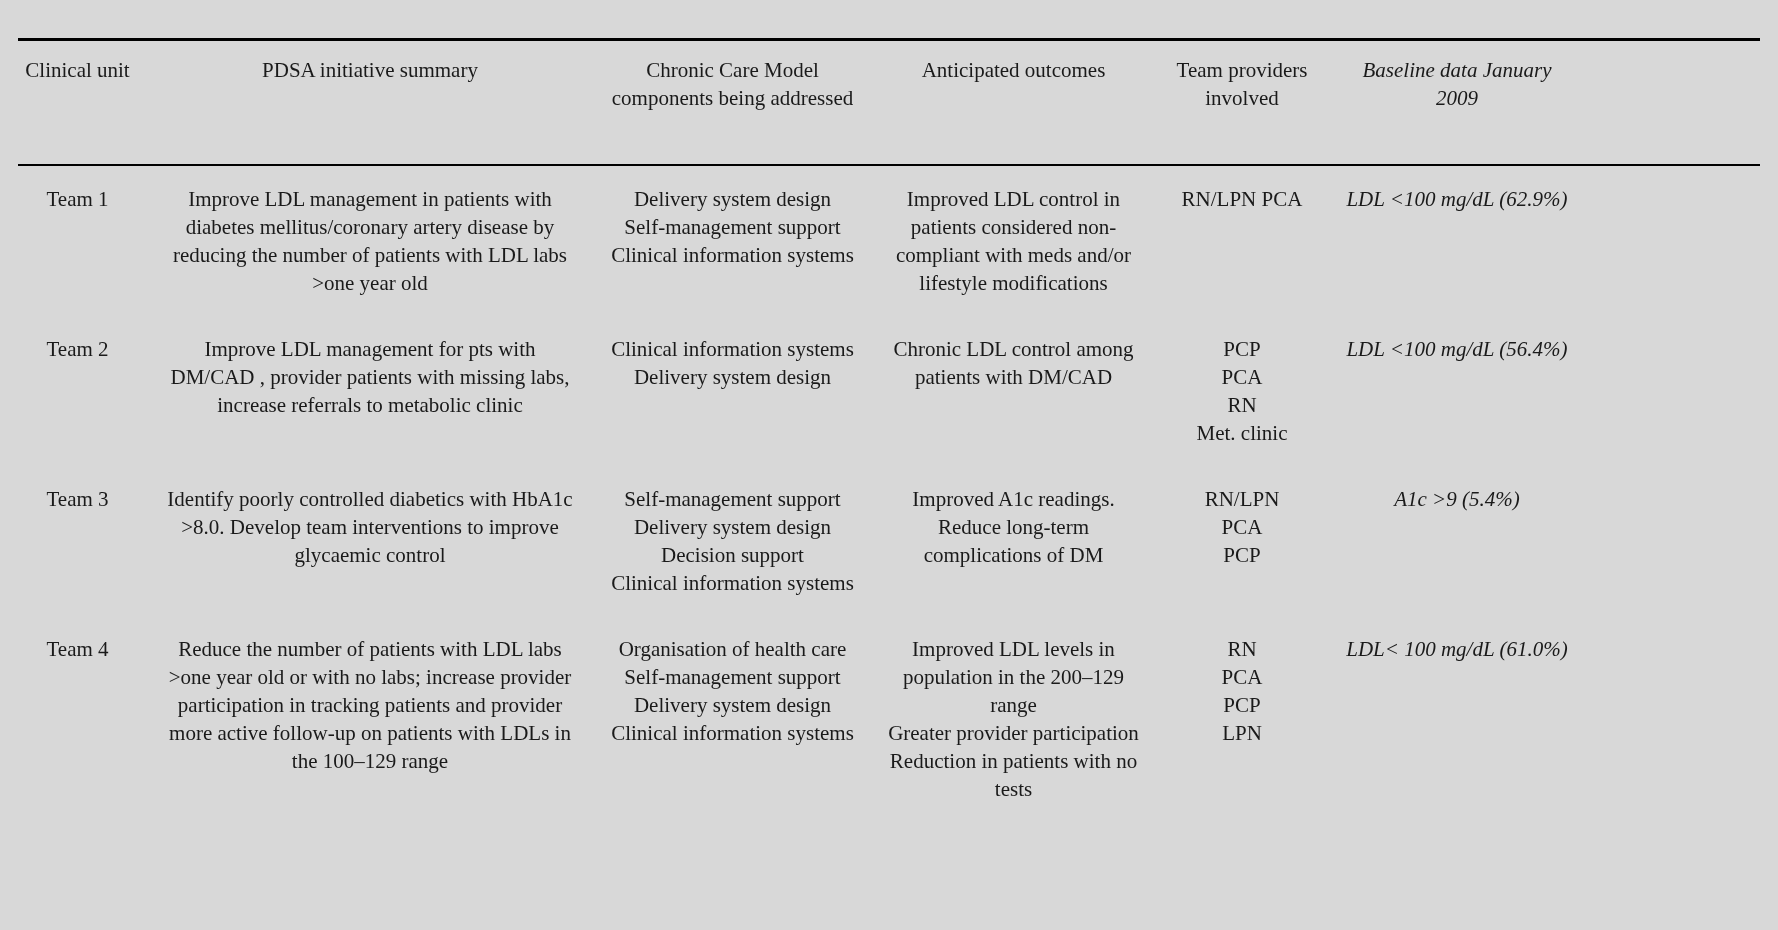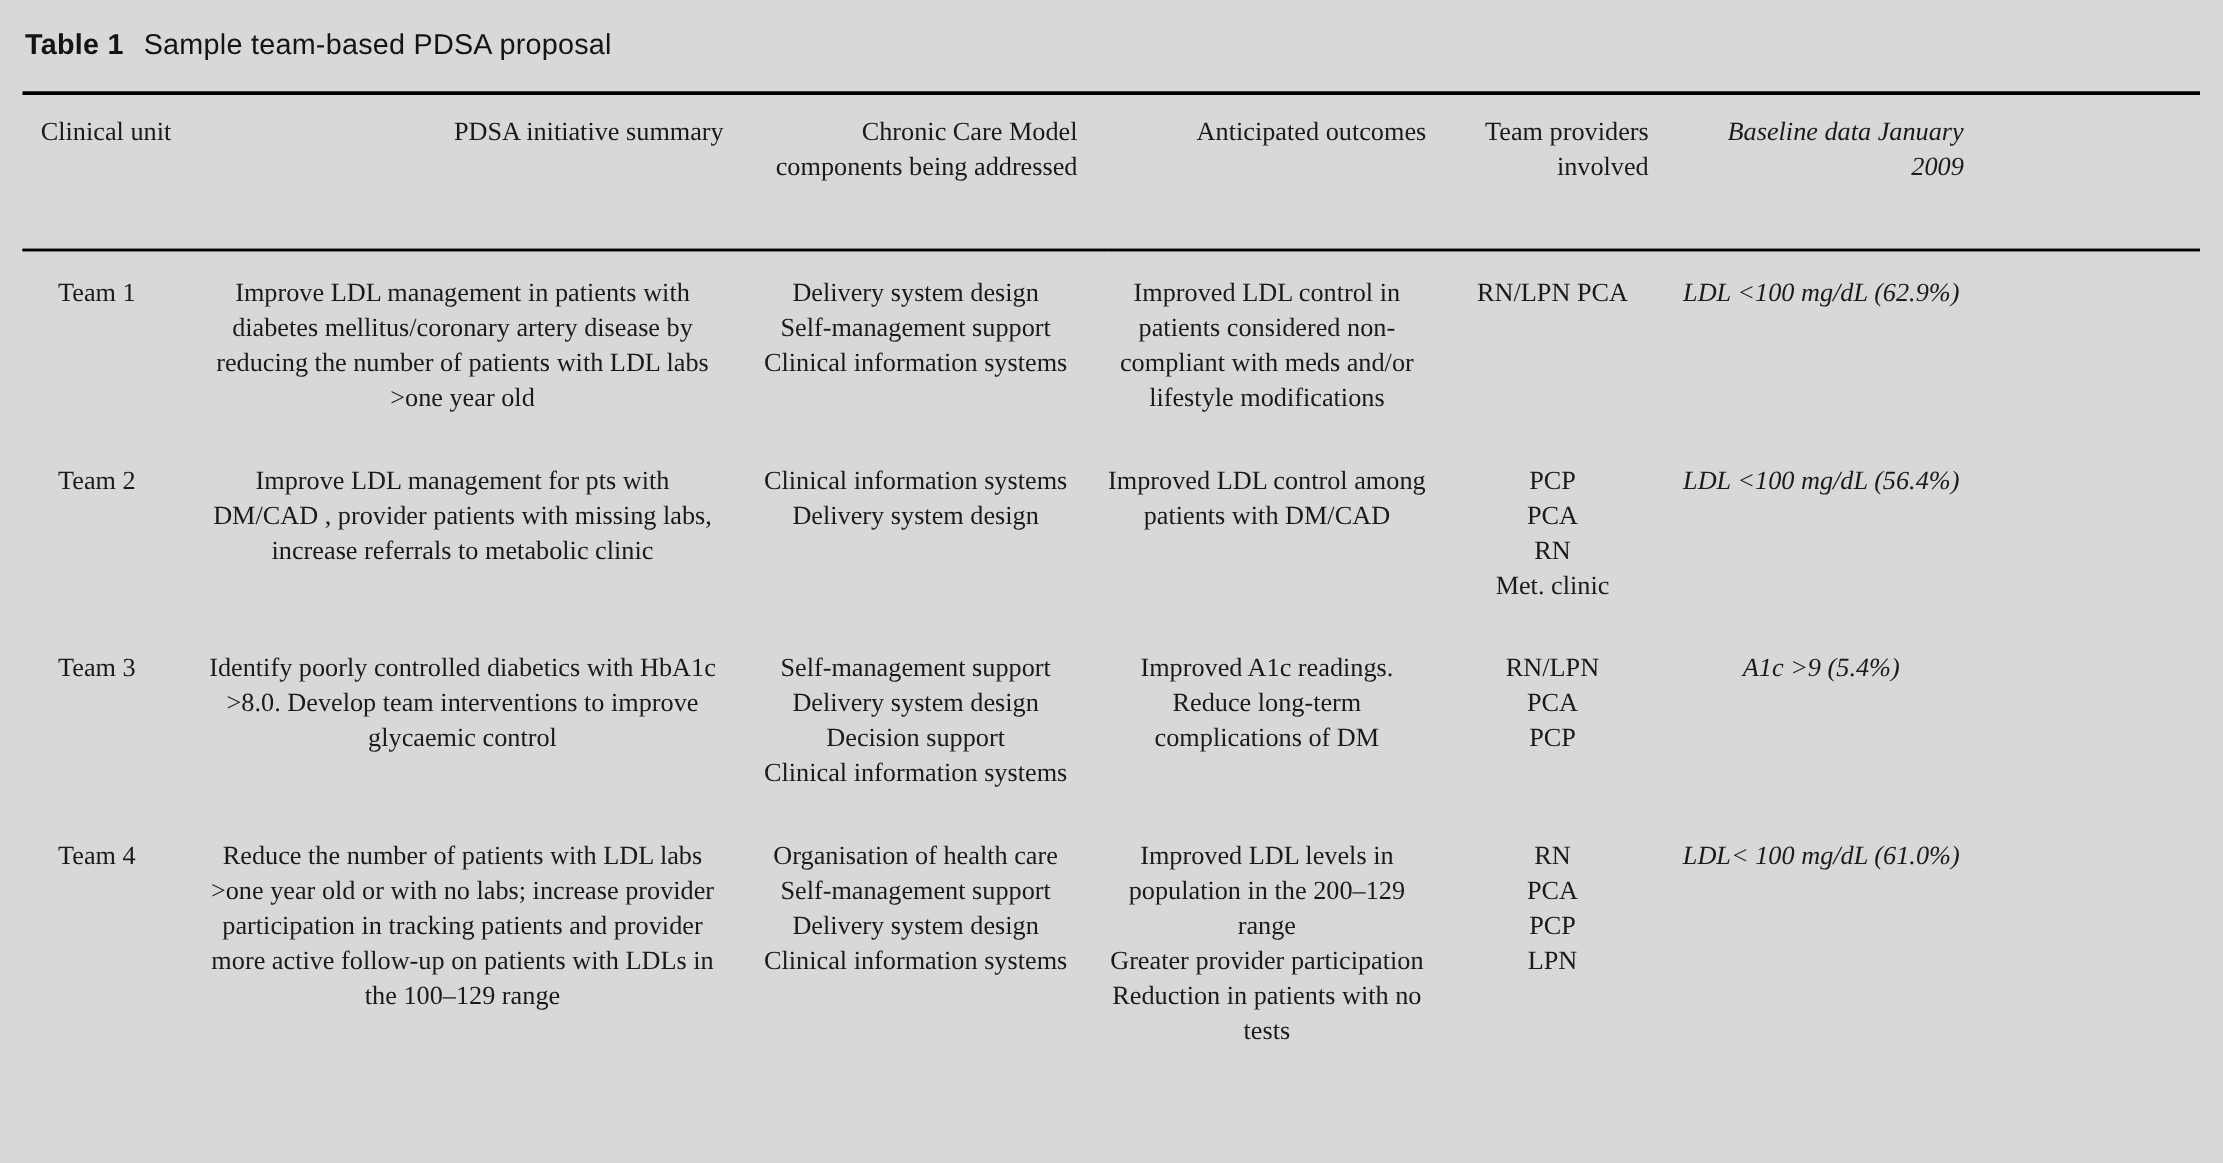--- a/index.html
+++ b/index.html
@@ -36,44 +36,41 @@
   table.pdsa {
     width: 1742px;
     border-collapse: collapse;
     table-layout: fixed;
     font-family: "Liberation Serif", serif;
     font-size: 21px;
     line-height: 28px;
     color: #1a1a1a;
   }
   table.pdsa thead th {
-    text-align: right;
+    text-align: center;
     font-weight: normal;
     vertical-align: top;
     padding: 15px 24px 24px 0;
     height: 84px; 
     border-bottom: 2px solid #000;
   }
   table.pdsa tbody td {
     vertical-align: top;
     padding: 19px 24px 19px 0;
     text-align: center;
   }
   .multiline { white-space: pre-line; }
   .col-baseline .cell-inner { max-width: 228px; font-style: italic; }
   .col-providers .cell-inner { max-width: 160px; }
 </style>
 </head>
 <body>
 
 <div class="wrap">
 
-  <div class="table-title">
-    <span class="t-label">Table 1</span><span>Sample team-based PDSA proposal</span>
-  </div>
 
   <div class="rule-top"></div>
 
   <table class="pdsa">
     <colgroup>
       <col style="width:143px">
       <col style="width:442px">
       <col style="width:283px">
       <col style="width:279px">
       <col style="width:178px">
@@ -108,21 +105,21 @@
         <td class="col-baseline">
           <div class="cell-inner">LDL &lt;100 mg/dL (62.9%)</div>
         </td>
       </tr>
 
       <tr>
         <td>Team 2</td>
         <td>Improve LDL management for pts with DM/CAD , provider patients with missing labs, increase referrals to metabolic clinic</td>
         <td class="multiline">Clinical information systems
 Delivery system design</td>
-        <td class="multiline">Improved LDL control among patients with DM/CAD</td>
+        <td class="multiline">Chronic LDL control among patients with DM/CAD</td>
         <td class="col-providers">
           <div class="cell-inner multiline">PCP
 PCA
 RN
 Met. clinic</div>
         </td>
         <td class="col-baseline">
           <div class="cell-inner">LDL &lt;100 mg/dL (56.4%)</div>
         </td>
       </tr>

